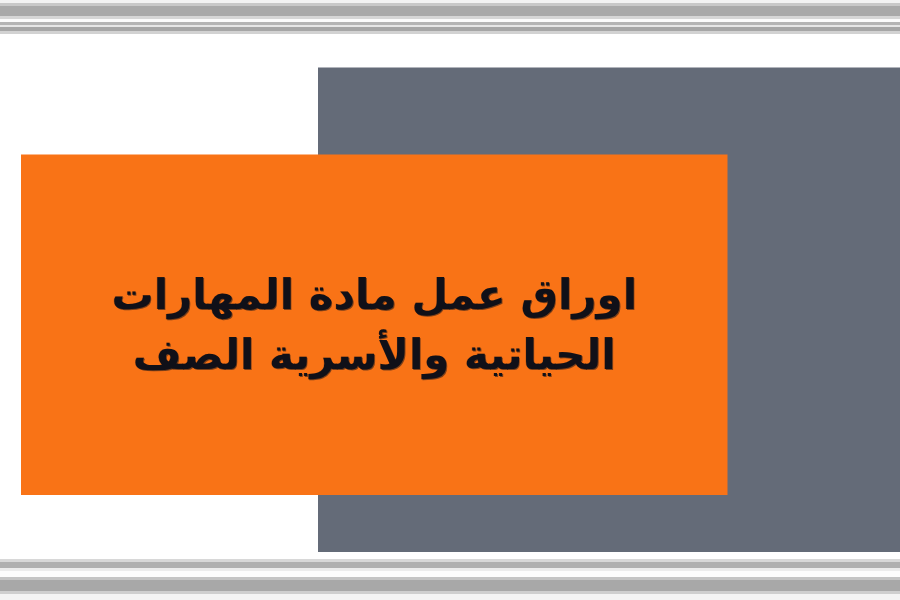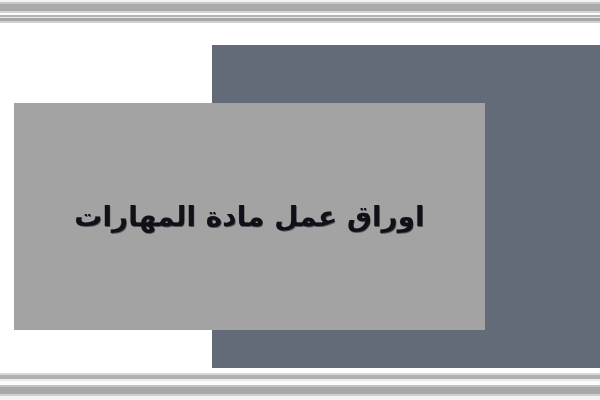--- a/index.html
+++ b/index.html
@@ -79,21 +79,21 @@
     z-index: 1;
   }
 
   
   .title-card {
     position: absolute;
     left: 14px;
     top: 103px;
     width: 471px;
     height: 227px;
-    background: #a3a3a3;
+    background: #f97316;
     z-index: 2;
     display: flex;
     align-items: center;
     justify-content: center;
   }
 
   .title-text {
     width: 420px;
     margin: 0;
     padding: 0 8px;
@@ -122,19 +122,20 @@
 <div class="slide">
 
   <div class="border-strip border-top"></div>
 
   <div class="dark-panel"></div>
 
   <div class="title-card">
 
     <div class="title-text">
       <span class="title-line">اوراق عمل مادة المهارات</span>
+      <span class="title-line">الحياتية والأسرية الصف</span>
     </div>
 
   </div>
 
   <div class="border-strip border-bottom"></div>
 
 </div>
 
 </body></html>

